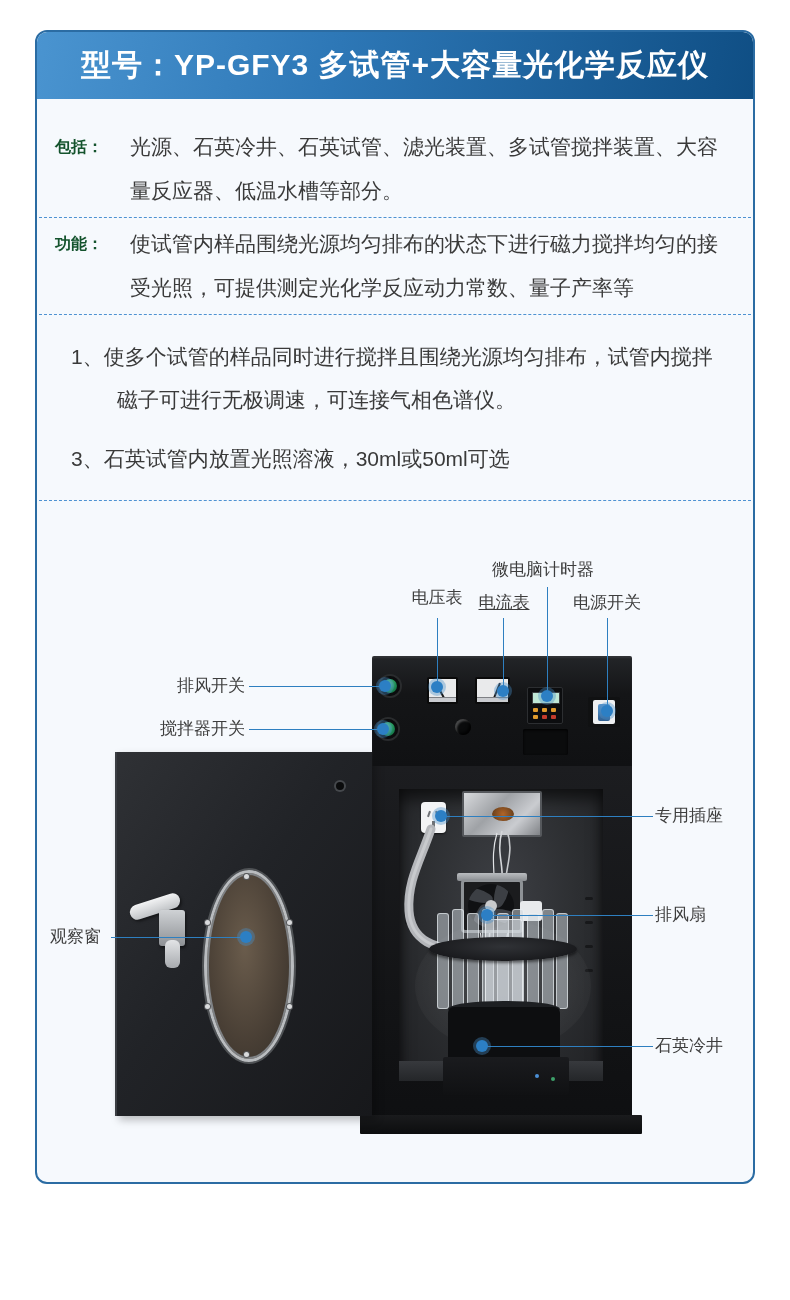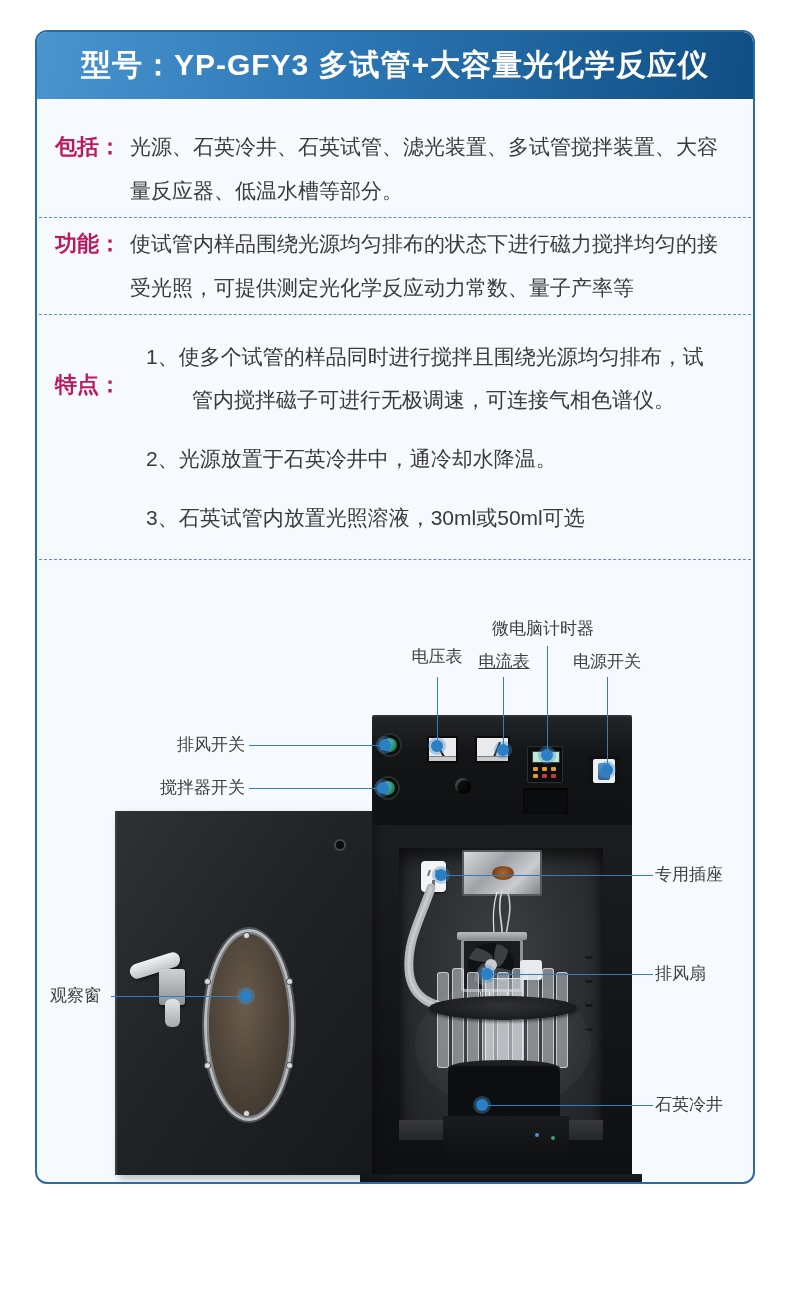--- a/index.html
+++ b/index.html
@@ -13,21 +13,21 @@
   }
   .header {
     height:67px; display:flex; align-items:center; justify-content:center;
     background:linear-gradient(102deg,#4a94d0 0%,#2d77b6 42%,#0f4e84 100%);
     border-radius:9px 9px 0 0;
   }
   .header span { color:#ffffff; font-size:30px; font-weight:bold; letter-spacing:1px; }
 
   .info-section { display:flex; padding:4px 22px 4px 18px; }
   .info-section.first { padding-top:26px; }
-  .sec-label { width:75px; flex:none; color:#be185d; font-weight:bold; font-size:22px; line-height:44px; }
+  .sec-label { width:75px; flex:none; color:#14532d; font-weight:bold; font-size:16px; line-height:44px; }
   .sec-label.offset { padding-top:44px; }
   .sec-content { flex:1; font-size:21px; line-height:44px; color:#3a3a3a; }
   .sec-content.features { line-height:43px; }
   .feat { margin:16px; padding-left:46px; text-indent:-46px; }
   .divider { border-top:1px dashed #4e92d2; margin:0 2px; height:0; }
 
   .diagram { position:relative; height:690px; }
 
   
   .callout-label { position:absolute; font-size:17px; color:#3e3e3e; white-space:nowrap; line-height:22px; z-index:60; }
@@ -144,24 +144,22 @@
     <div class="divider"></div>
 
     <div class="info-section">
       <div class="sec-label">功能：</div>
       <div class="sec-content">使试管内样品围绕光源均匀排布的状态下进行磁力搅拌均匀的接受光照，可提供测定光化学反应动力常数、量子产率等</div>
     </div>
 
     <div class="divider"></div>
 
     <div class="info-section">
-      <div class="sec-label offset">特点：</div>
       <div class="sec-content features">
         <p class="feat">1、使多个试管的样品同时进行搅拌且围绕光源均匀排布，试管内搅拌磁子可进行无极调速，可连接气相色谱仪。</p>
-        <p class="feat">2、光源放置于石英冷井中，通冷却水降温。</p>
         <p class="feat">3、石英试管内放置光照溶液，30ml或50ml可选</p>
       </div>
     </div>
 
     <div class="divider"></div>
 
     <div class="diagram">
 
       <div class="panel">
         <div class="green-btn" style="left:8px; top:20px;"></div>

